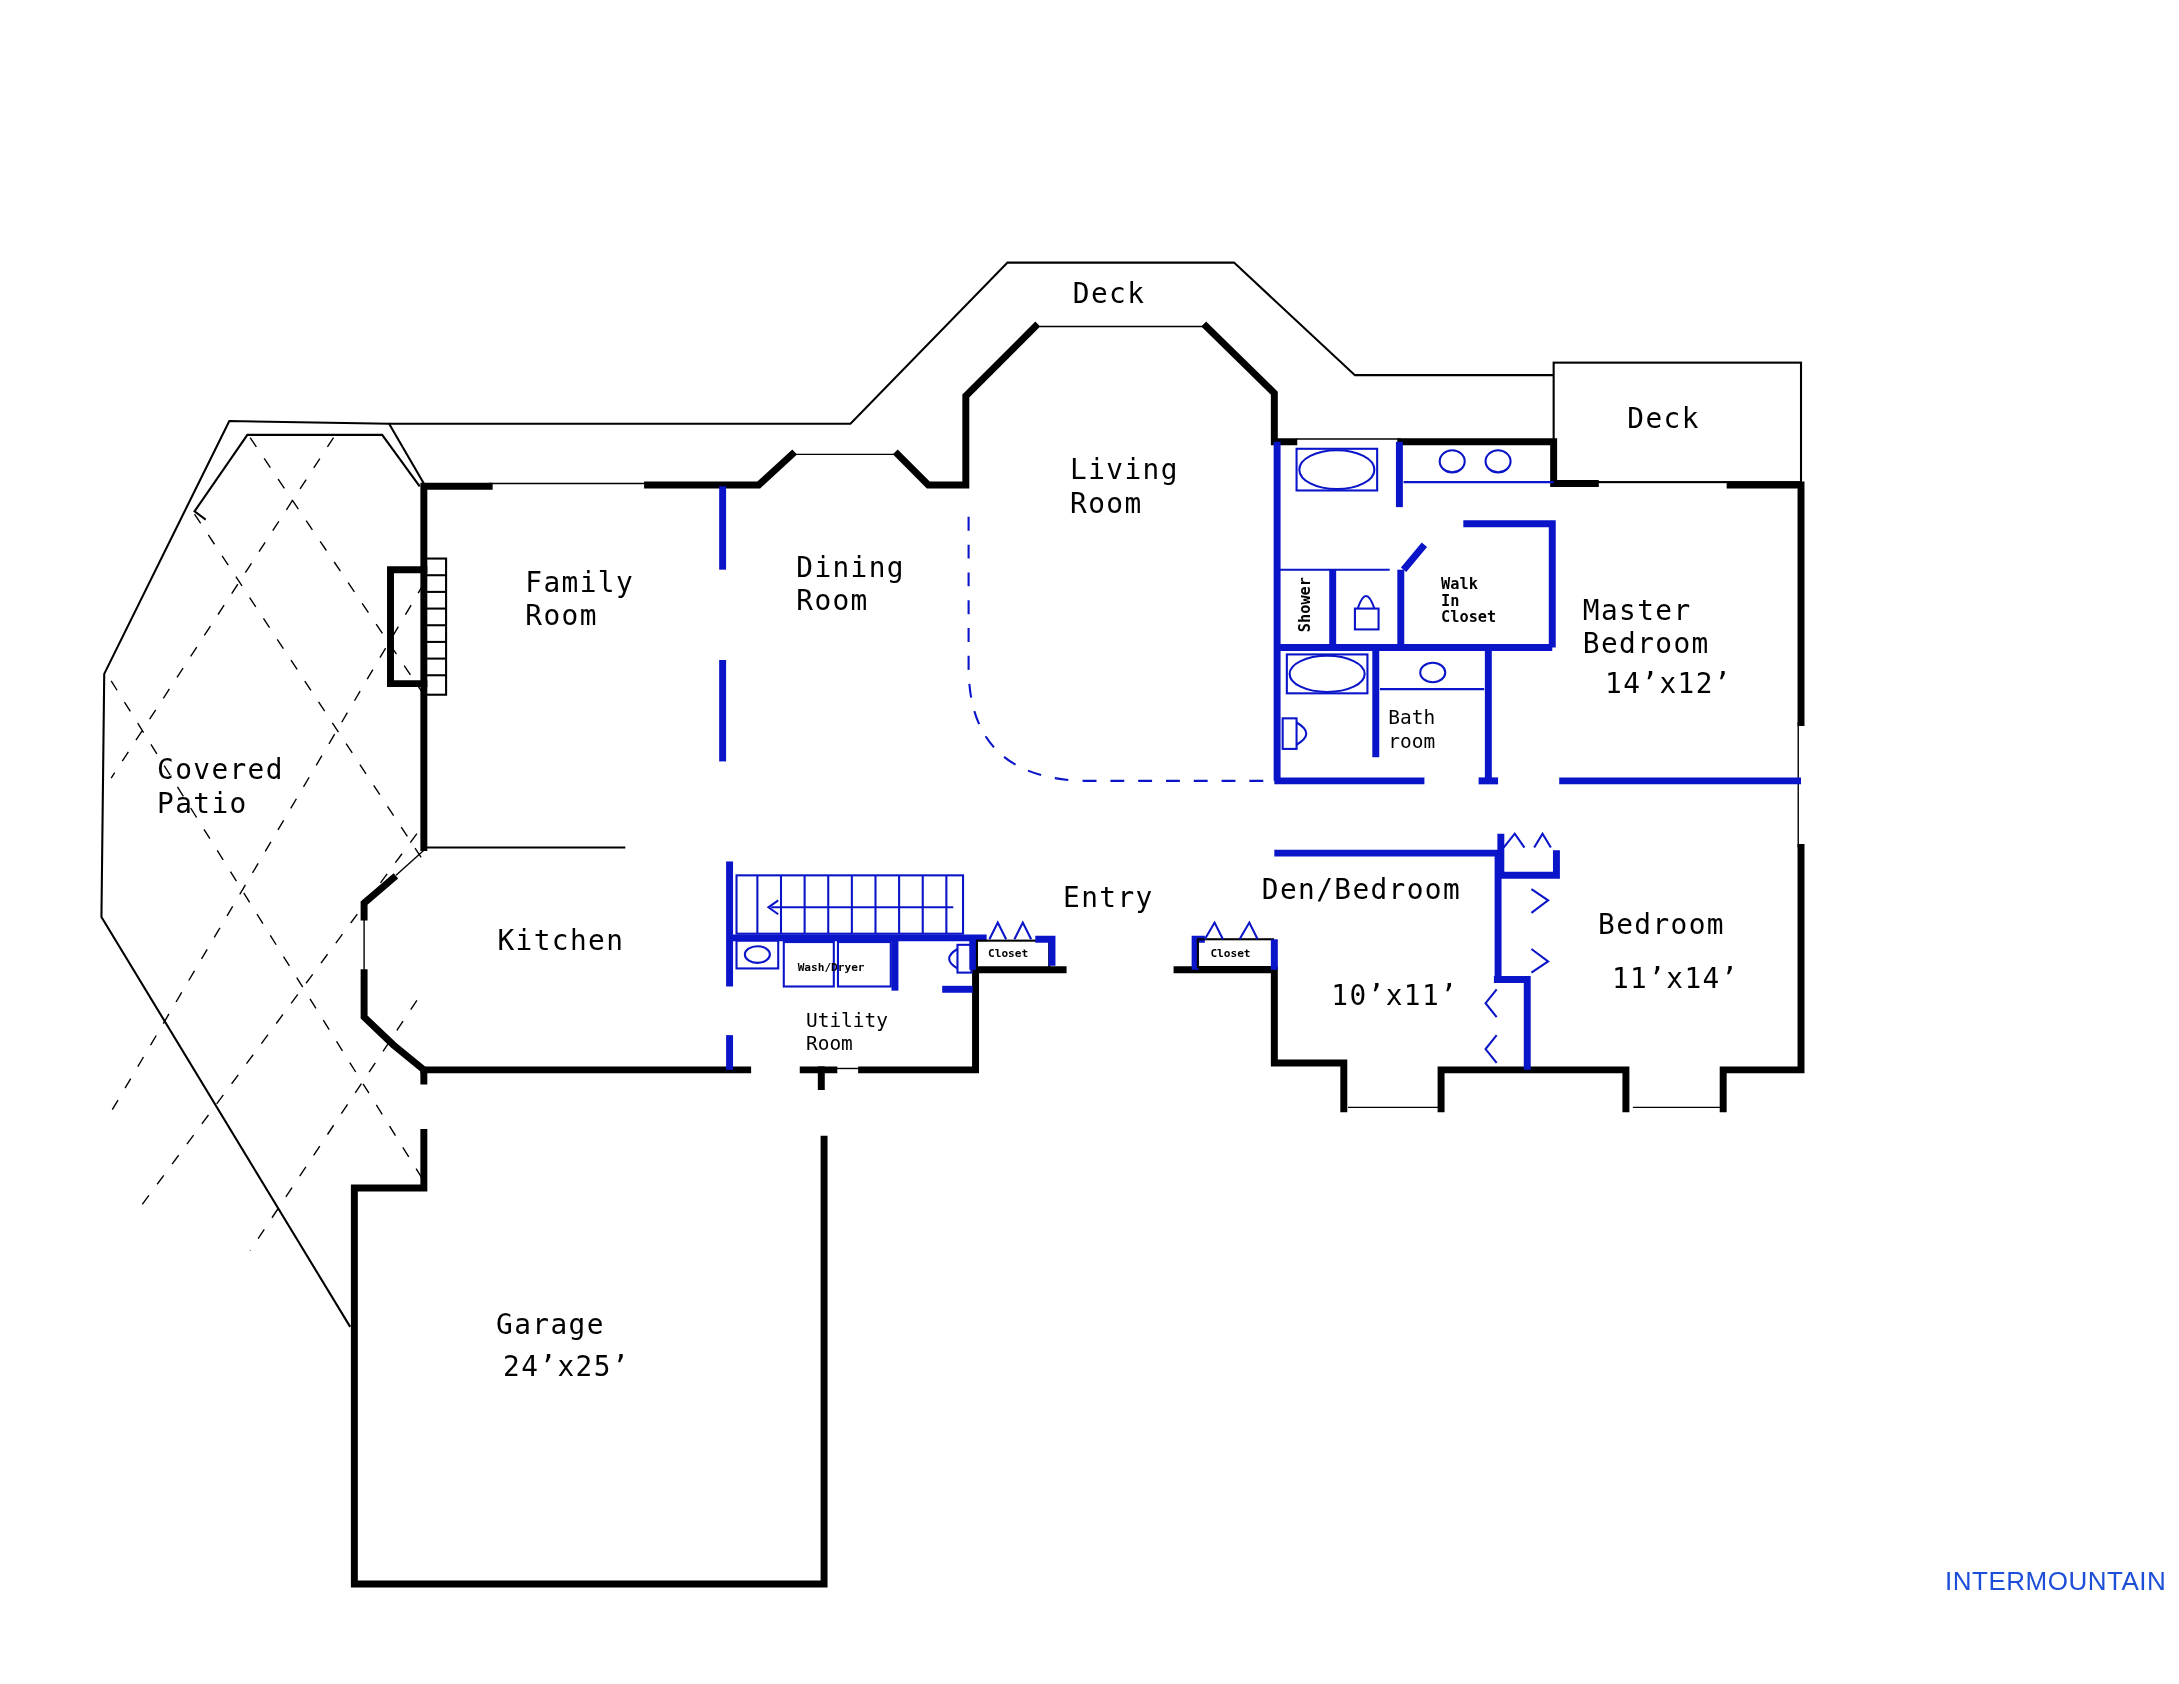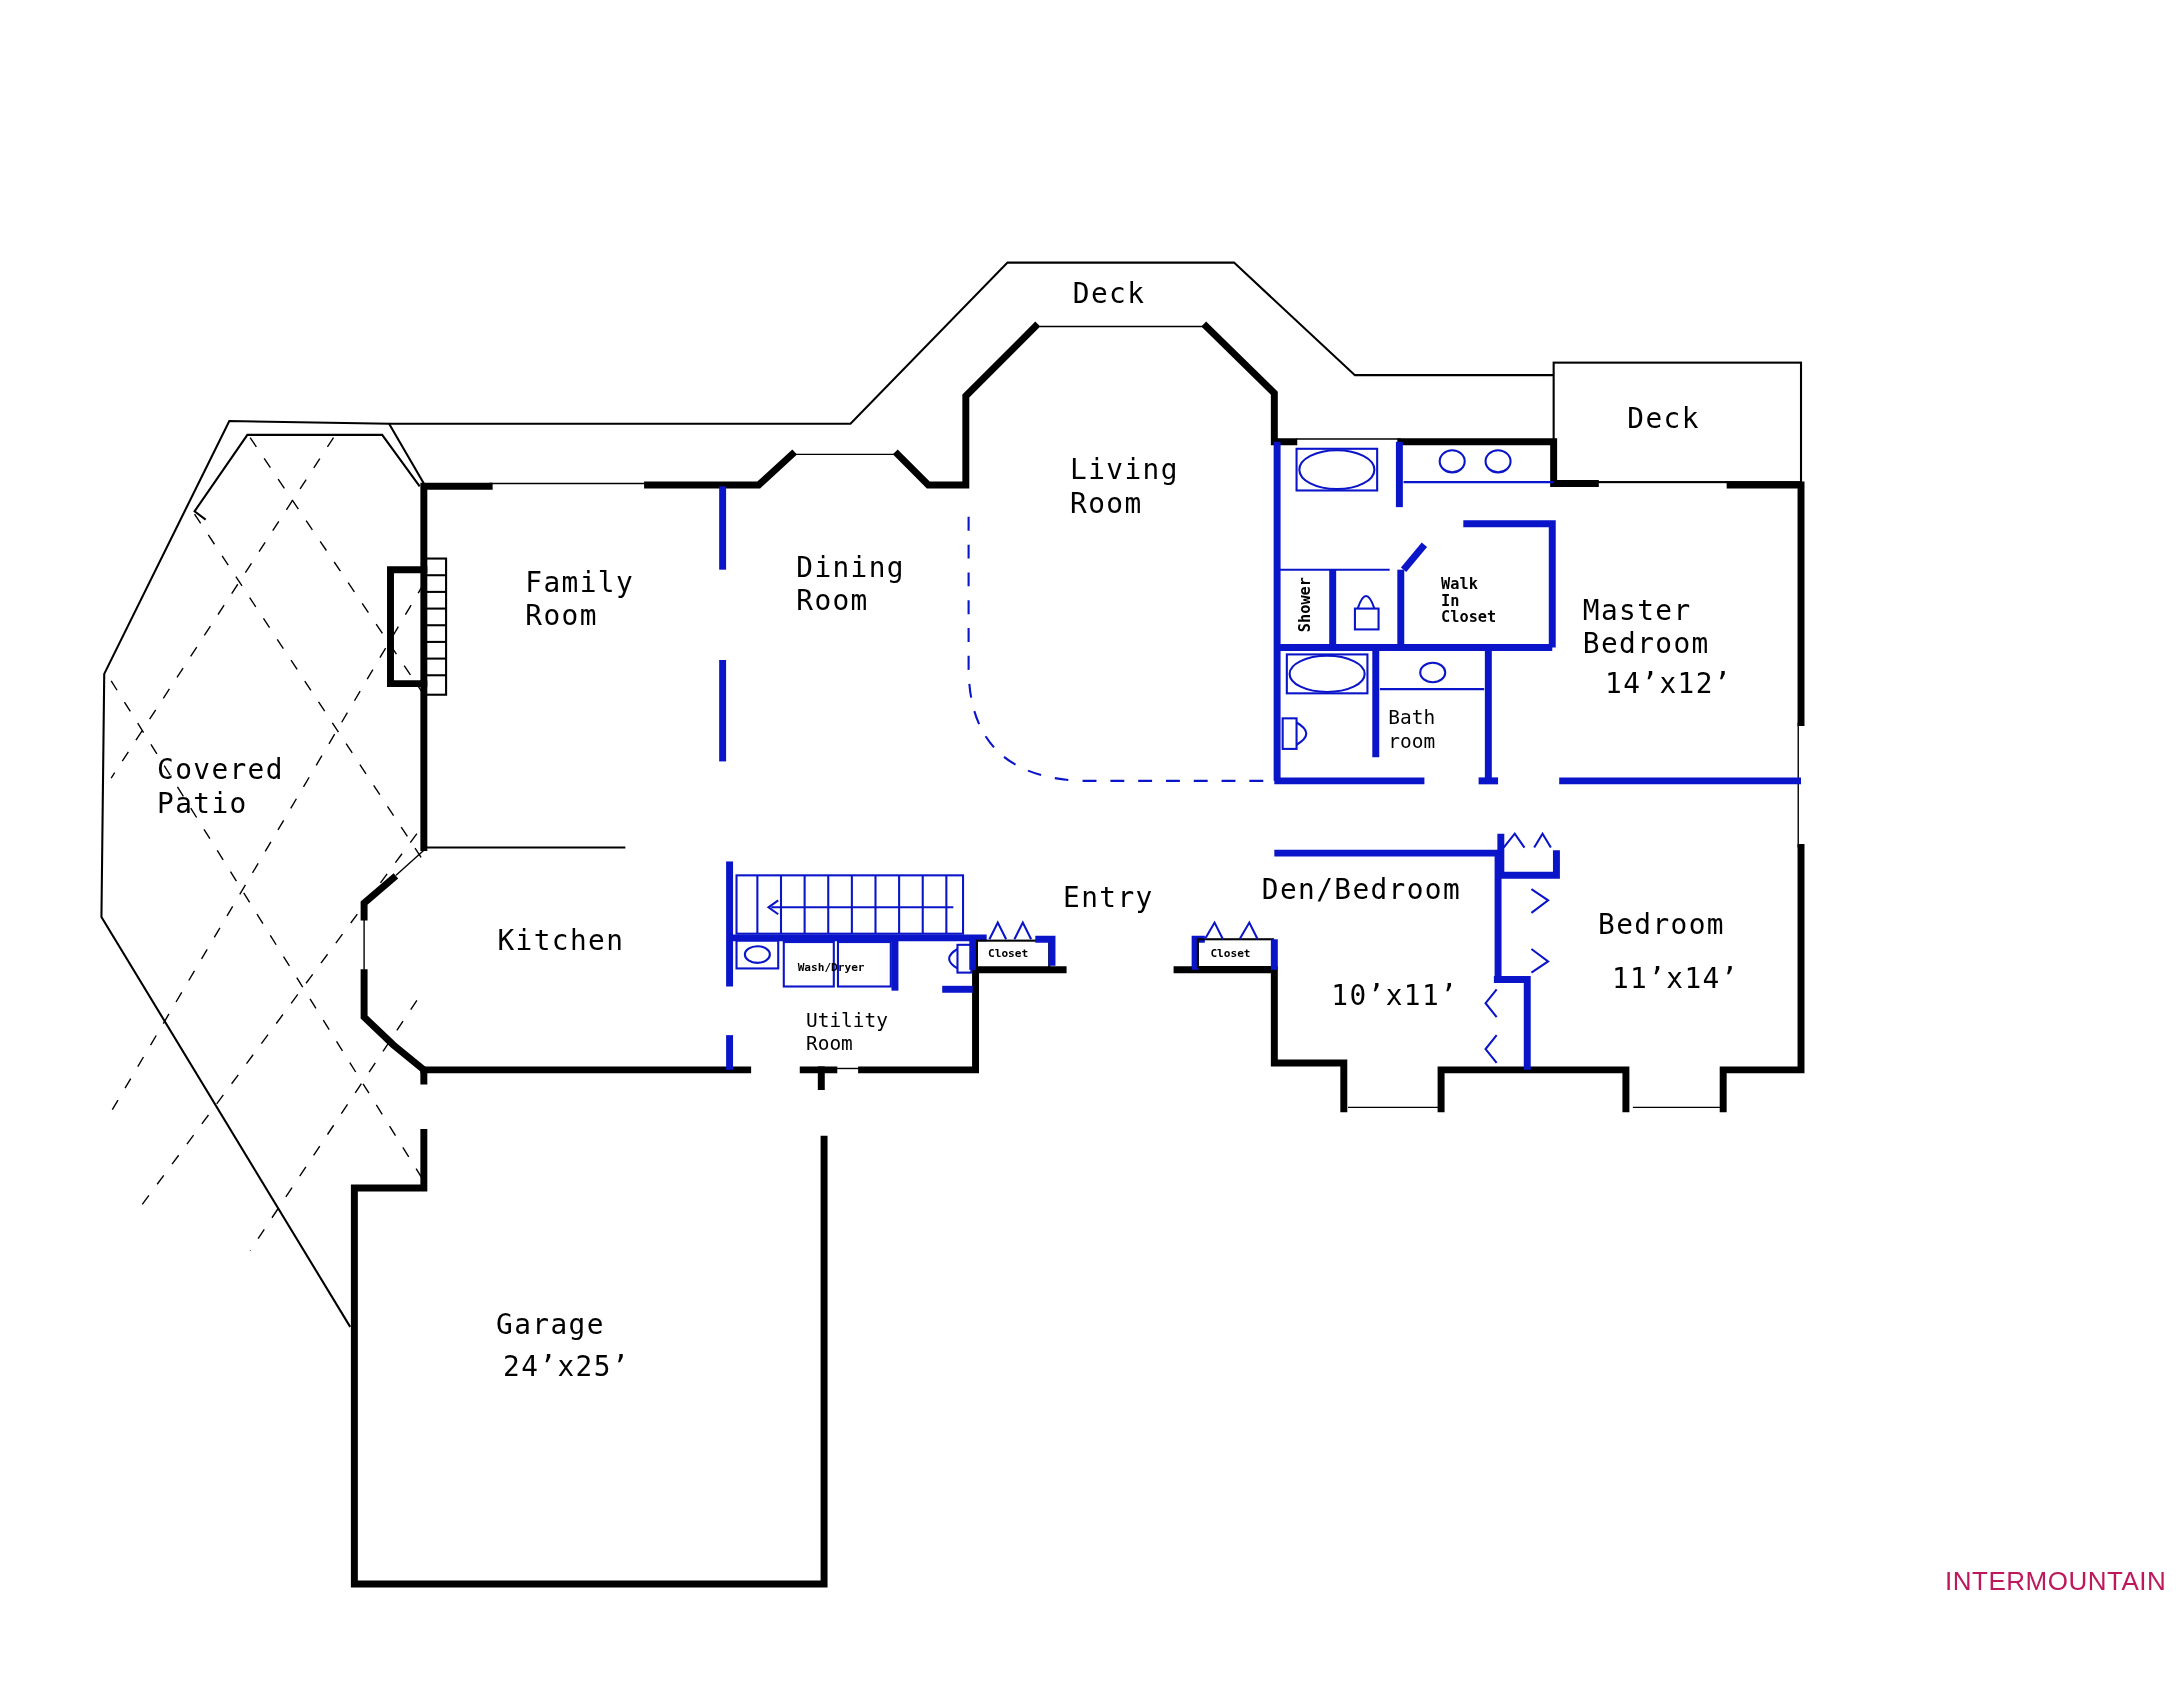--- a/index.html
+++ b/index.html
@@ -10,21 +10,21 @@
   .small { font-size:11px; }
   .tiny { font-size:8px; font-weight:bold; }
   .wall { stroke:#000; stroke-width:5; fill:none; stroke-linecap:square; }
   .thin { stroke:#000; stroke-width:1.5; fill:none; }
   .bwall { stroke:#0a14c8; stroke-width:5; fill:none; }
   .bthin { stroke:#0a14c8; stroke-width:1.5; fill:none; }
   .dash { stroke:#000; stroke-width:1; fill:none; stroke-dasharray:8 10; }
   .bdash { stroke:#0a14c8; stroke-width:1.5; fill:none; stroke-dasharray:10 10; }
   .win { stroke:#000; stroke-width:1; fill:none; }
   #watermark { position:absolute; left:1945px; top:1566px; font-family:"Liberation Sans",sans-serif;
-    font-size:26px; color:#be185d; letter-spacing:0.5px; }
+    font-size:26px; color:#1d4ed8; letter-spacing:0.5px; }
 </style>
 </head>
 <body>
 
 <svg id="plan" viewBox="0 0 1568 1212" preserveAspectRatio="none" xmlns="http://www.w3.org/2000/svg">
 
   <g>
     <polyline class="thin" points="280,305 612,305 725,189 888,189 975,270 1118,270"></polyline>
     <rect class="thin" x="1118" y="261" width="178" height="86"></rect>
   </g>

